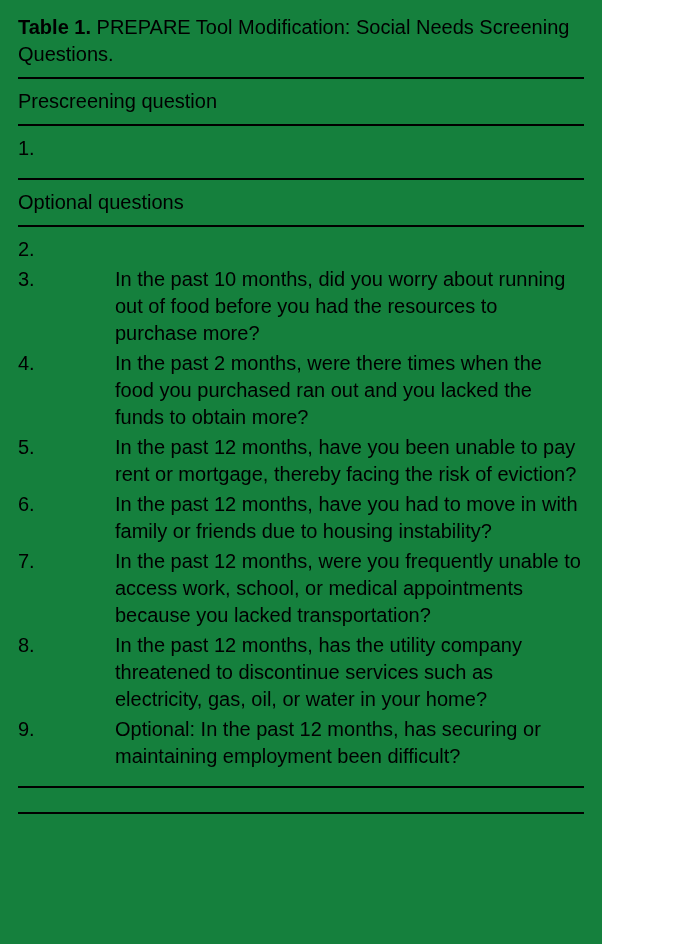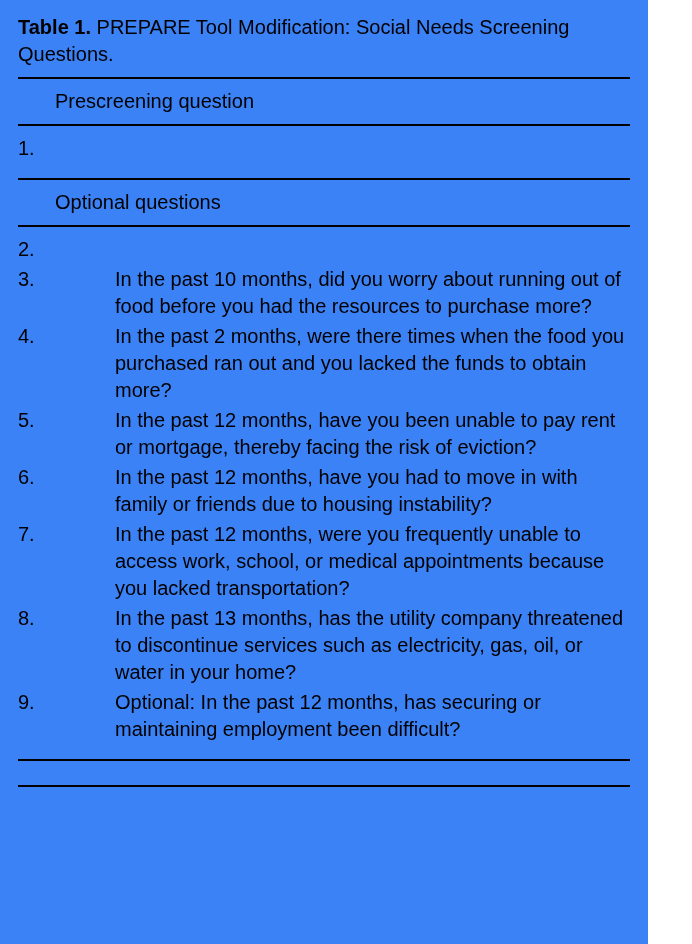--- a/index.html
+++ b/index.html
@@ -7,42 +7,41 @@
     margin: 0;
     padding: 0;
     background: #ffffff;
   }
   body {
     width: 692px;
     font-family: "Liberation Sans", "DejaVu Sans", sans-serif;
     color: #000000;
   }
   .page {
-    width: 648px;
+    width: 602px;
     min-height: 944px;
     padding: 10px 18px 0 18px;
-    background: #3b82f6;
+    background: #15803d;
   }
   .caption {
     font-size: 20px;
     line-height: 27px;
     margin: 4px 0 9px 0;
   }
   .caption .bold { font-weight: bold; }
   .rule {
     border: none;
     border-top: 2px solid #000000;
     height: 0;
     margin: 0;
   }
   .section-header {
     font-size: 20px;
     line-height: 22px;
     padding: 11px 0 12px 0;
-    margin-left: 37px;
   }
   .rows {
     padding: 9px 0 13px 0;
   }
   .row {
     display: flex;
     align-items: flex-start;
     font-size: 20px;
     line-height: 27px;
     margin: 0 0 3px 0;
@@ -111,21 +110,21 @@
       <div class="qtext">In the past 12 months, have you had to move in with family or friends due to housing instability?</div>
     </div>
 
     <div class="row">
       <div class="num">7.</div>
       <div class="qtext">In the past 12 months, were you frequently unable to access work, school, or medical appointments because you lacked transportation?</div>
     </div>
 
     <div class="row">
       <div class="num">8.</div>
-      <div class="qtext">In the past 13 months, has the utility company threatened to discontinue services such as electricity, gas, oil, or water in your home?</div>
+      <div class="qtext">In the past 12 months, has the utility company threatened to discontinue services such as electricity, gas, oil, or water in your home?</div>
     </div>
 
     <div class="row">
       <div class="num">9.</div>
       <div class="qtext">Optional: In the past 12 months, has securing or maintaining employment been difficult?</div>
     </div>
 
   </div>
 
   <div class="rule"></div>

